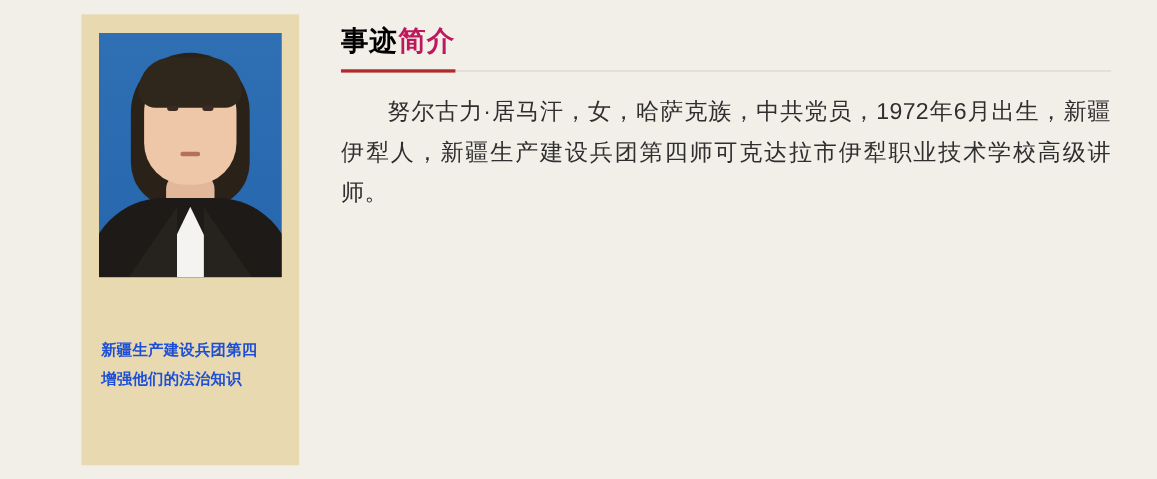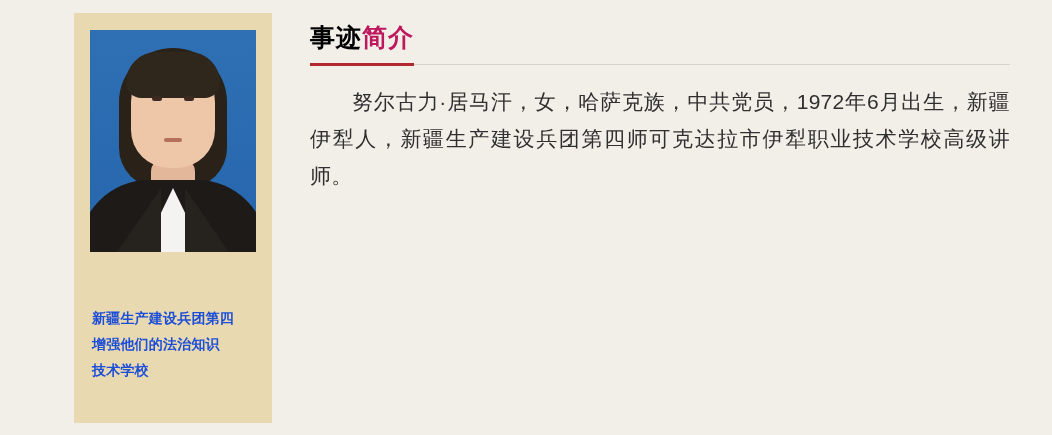--- a/index.html
+++ b/index.html
@@ -228,21 +228,20 @@
         <div class="shoulders"></div>
         <div class="collar"></div>
         <div class="lapel-l"></div>
         <div class="lapel-r"></div>
       </div>
     </div>
 
     <div class="profile-caption">
       <div>新疆生产建设兵团第四</div>
       <div>增强他们的法治知识</div>
-      <div>技术学校</div>
     </div>
   </div>
 
   <div class="content">
     <div class="section-title">
       <span class="title-a">事迹</span><span class="title-b">简介</span>
     </div>
     <div class="title-rule"></div>
 
     <div class="body-text">

